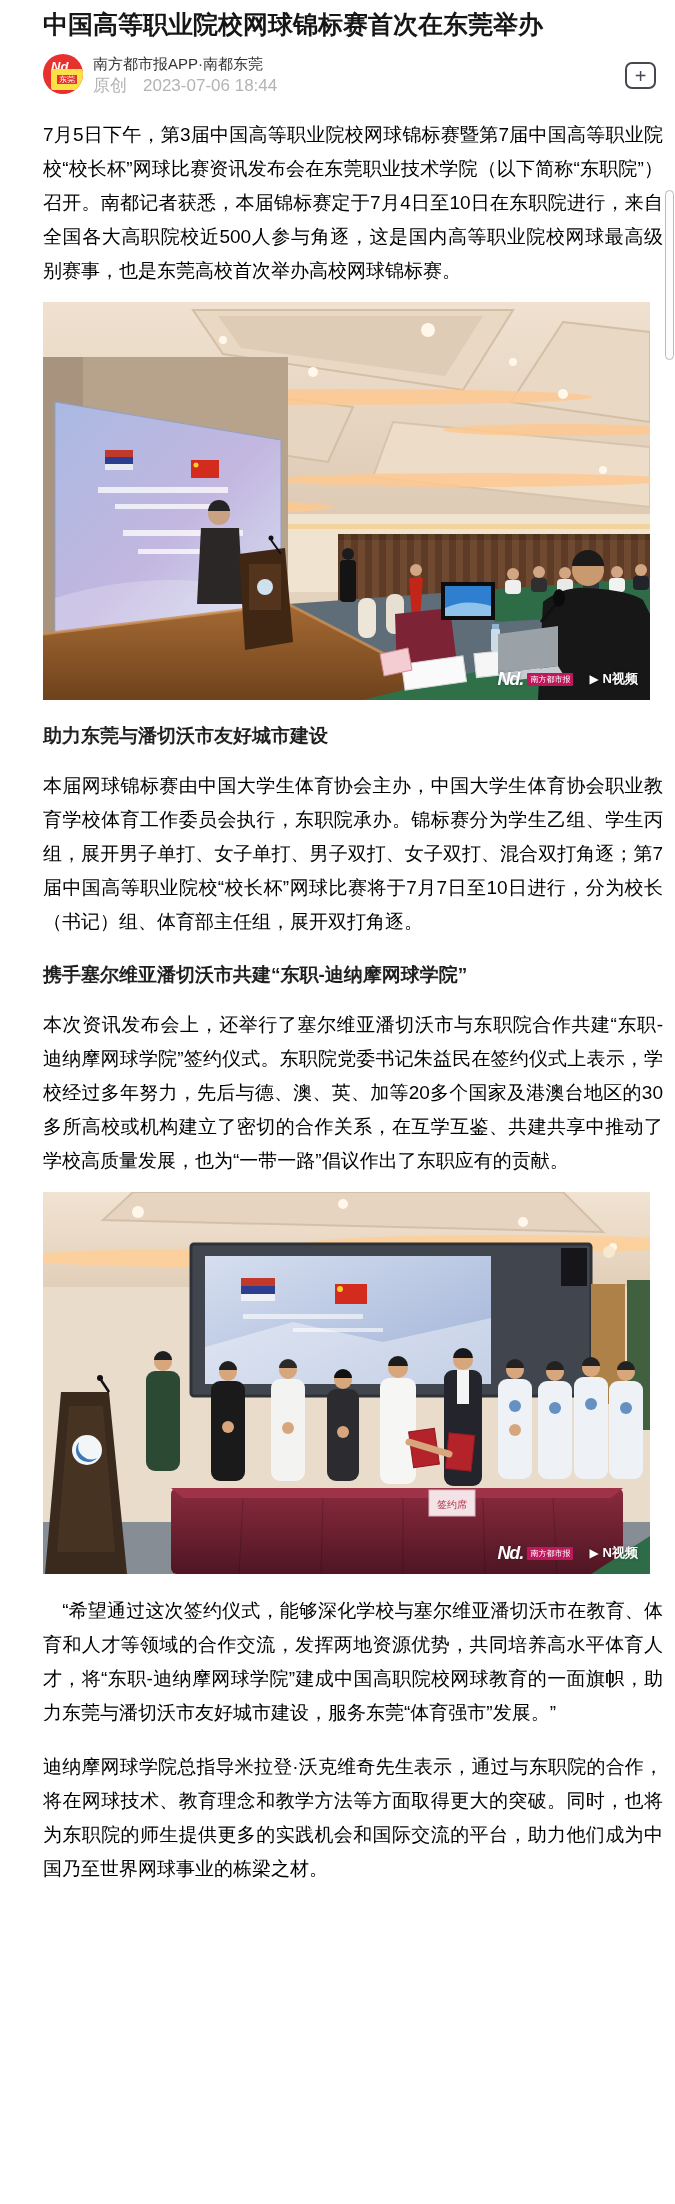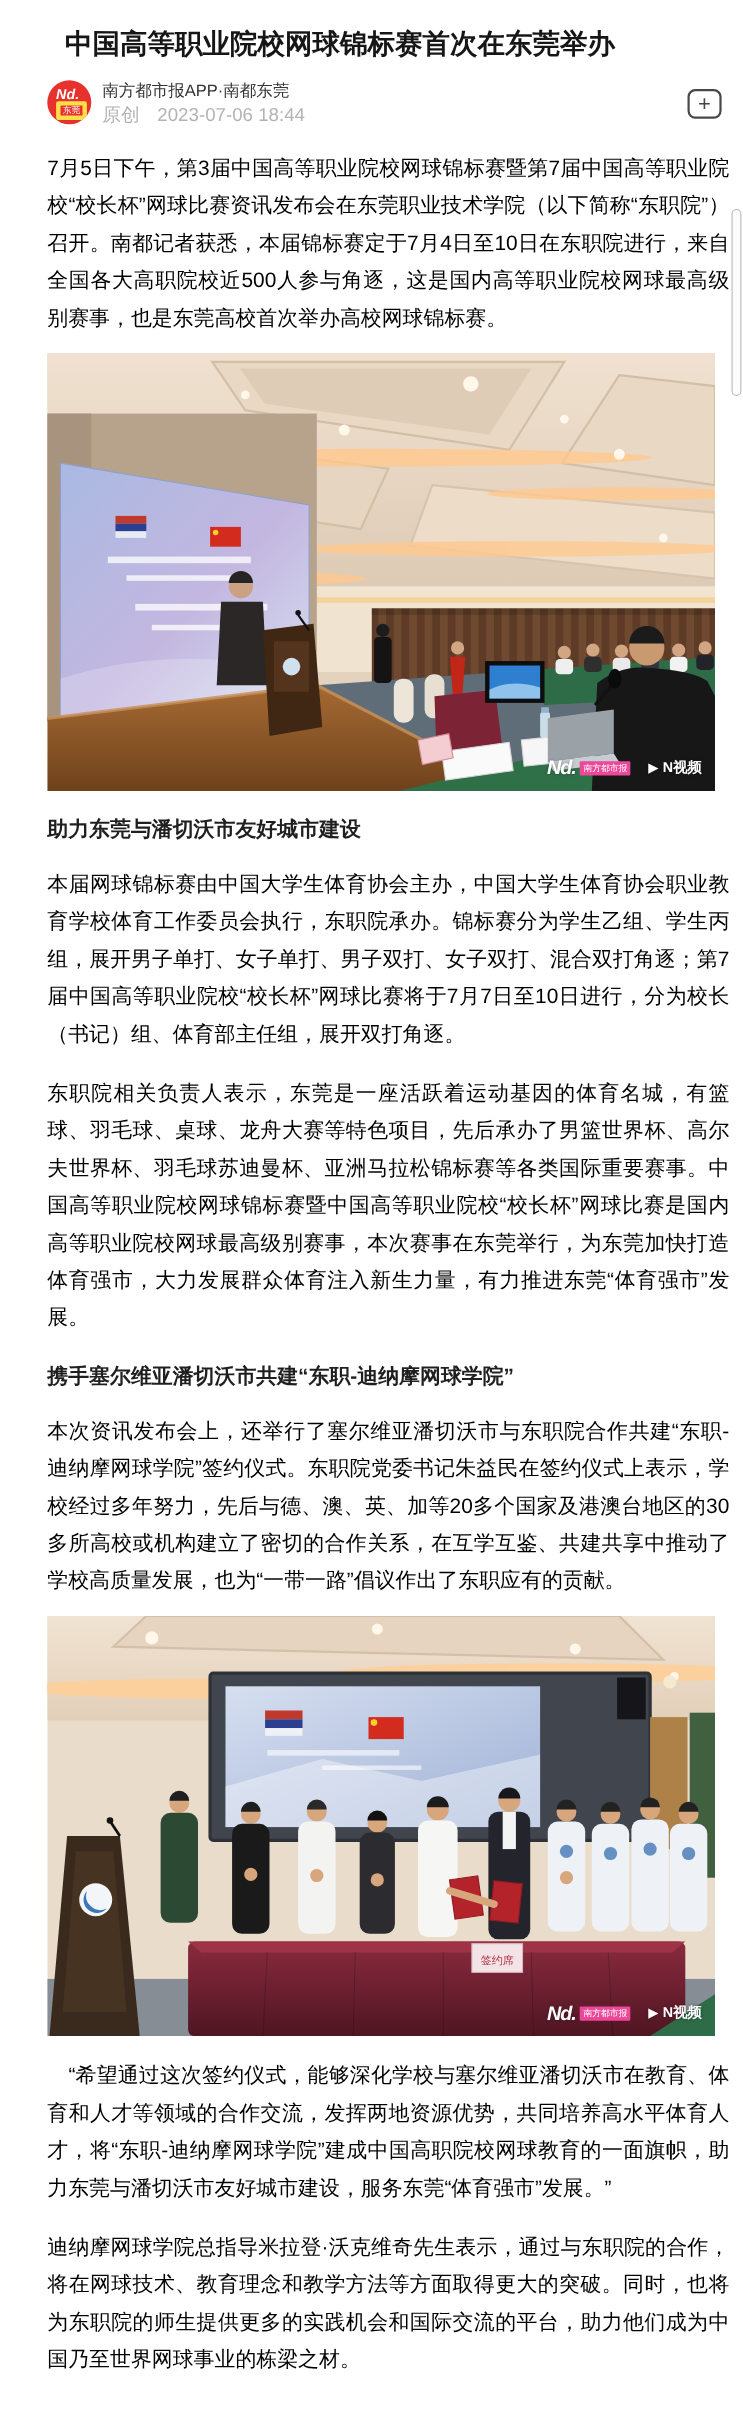--- a/index.html
+++ b/index.html
@@ -4,43 +4,43 @@
 <style>
   html,body{margin:0;padding:0;background:#ffffff;}
   body{
     width:675px;
     position:relative;
     font-family:"Liberation Sans","DejaVu Sans",sans-serif;
     color:#333;
   }
   .page{box-sizing:border-box;width:675px;padding:8px 12px 18px 43px;}
   .title{
-    margin:16px;font-size:25px;line-height:33px;font-weight:700;color:#161616;
+    margin:0;font-size:25px;line-height:33px;font-weight:700;color:#161616;
   }
   .byline{display:flex;align-items:flex-start;margin-top:13px;position:relative;height:44px;}
   .avatar{width:40px;height:40px;border-radius:50%;background:#e7312c;position:relative;flex:0 0 auto;overflow:hidden;}
   .avatar .nd{position:absolute;top:6px;left:8px;font-style:italic;font-weight:700;color:#fff;font-size:13px;line-height:13px;}
-  .avatar .sub{position:absolute;bottom:4px;left:8px;border:4px solid #fde047;color:#fff;font-size:8px;line-height:9px;padding:0 2px;border-radius:2px;}
+  .avatar .sub{position:absolute;bottom:4px;left:8px;border:6px solid #fde047;color:#fff;font-size:8px;line-height:9px;padding:0 2px;border-radius:2px;}
   .byline-text{margin-left:10px;padding-top:1px;}
   .source{font-size:15px;font-weight:400;color:#333;line-height:18px;}
   .meta{font-size:17px;color:#b3b3b3;margin-top:5px;display:flex;gap:16px;line-height:15px;}
   .follow-btn{
     position:absolute;right:7px;top:8px;width:31px;height:27px;box-sizing:border-box;
     border:2px solid #47474d;border-radius:7px;background:#fff;
     display:flex;align-items:center;justify-content:center;
     font-size:20px;line-height:20px;color:#47474d;padding:0;cursor:pointer;
   }
   p.body{font-size:19px;line-height:34px;text-align:justify;margin:20px 0 0;color:#000000;}
   h2.sec{font-size:19px;line-height:27px;margin:22px 0 0;color:#1f1f1f;font-weight:700;}
   .photo{position:relative;width:607px;margin:14px 0 0;}
   .photo svg{display:block;width:607px;height:auto;}
   .wm{position:absolute;right:12px;bottom:12px;display:flex;align-items:center;color:#fff;
       text-shadow:0 0 3px rgba(0,0,0,0.35);}
   .wm .nd{font-style:italic;font-weight:700;font-size:18px;line-height:18px;letter-spacing:-1px;}
-  .wm .box{background:#ec4899;color:#fff;font-size:8px;line-height:9px;padding:2px 3px;margin-left:4px;border-radius:1px;text-shadow:none;}
+  .wm .box{background:#be185d;color:#fff;font-size:8px;line-height:9px;padding:2px 3px;margin-left:4px;border-radius:1px;text-shadow:none;}
   .wm .gap{width:16px;}
   .wm .play{font-size:12px;line-height:12px;margin-right:4px;}
   .wm .nv{font-size:13px;font-weight:700;text-align:right;}
   .credit{font-size:19px;line-height:34px;color:#333;margin:20px 0 0;}
   .scrollbar-thumb{
     position:absolute;top:190px;right:1px;width:9px;height:170px;box-sizing:border-box;
     border:1px solid #b9b9b9;border-radius:5px;background:#fcfcfc;
   }
 </style>
 </head>
@@ -187,21 +187,20 @@
       <span class="nd">Nd.</span>
       <span class="box">南方都市报</span>
       <span class="gap"></span>
       <span class="play">▶</span>
       <span class="nv">N视频</span>
     </div>
   </figure>
 
   <h2 class="sec">助力东莞与潘切沃市友好城市建设</h2>
   <p class="body">本届网球锦标赛由中国大学生体育协会主办，中国大学生体育协会职业教育学校体育工作委员会执行，东职院承办。锦标赛分为学生乙组、学生丙组，展开男子单打、女子单打、男子双打、女子双打、混合双打角逐；第7届中国高等职业院校“校长杯”网球比赛将于7月7日至10日进行，分为校长（书记）组、体育部主任组，展开双打角逐。</p>
-  <p class="body">东职院相关负责人表示，东莞是一座活跃着运动基因的体育名城，有篮球、羽毛球、桌球、龙舟大赛等特色项目，先后承办了男篮世界杯、高尔夫世界杯、羽毛球苏迪曼杯、亚洲马拉松锦标赛等各类国际重要赛事。中国高等职业院校网球锦标赛暨中国高等职业院校“校长杯”网球比赛是国内高等职业院校网球最高级别赛事，本次赛事在东莞举行，为东莞加快打造体育强市，大力发展群众体育注入新生力量，有力推进东莞“体育强市”发展。</p>
 
   <h2 class="sec">携手塞尔维亚潘切沃市共建“东职-迪纳摩网球学院”</h2>
   <p class="body">本次资讯发布会上，还举行了塞尔维亚潘切沃市与东职院合作共建“东职-迪纳摩网球学院”签约仪式。东职院党委书记朱益民在签约仪式上表示，学校经过多年努力，先后与德、澳、英、加等20多个国家及港澳台地区的30多所高校或机构建立了密切的合作关系，在互学互鉴、共建共享中推动了学校高质量发展，也为“一带一路”倡议作出了东职应有的贡献。</p>
 
   <figure class="photo">
     <svg viewBox="0 0 607 382" aria-hidden="true">
       <defs>
         <linearGradient id="c2ceil" x1="0" y1="0" x2="0" y2="1">
           <stop offset="0" stop-color="#f1e3d2"></stop>
             <stop offset="1" stop-color="#e2cfb9"></stop>

